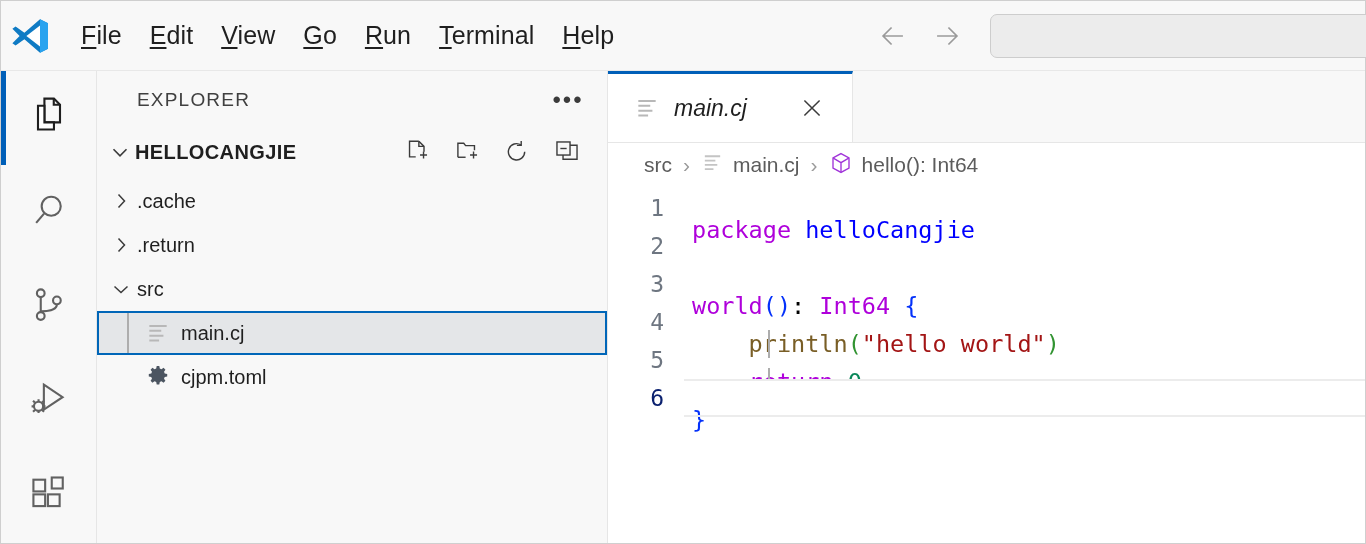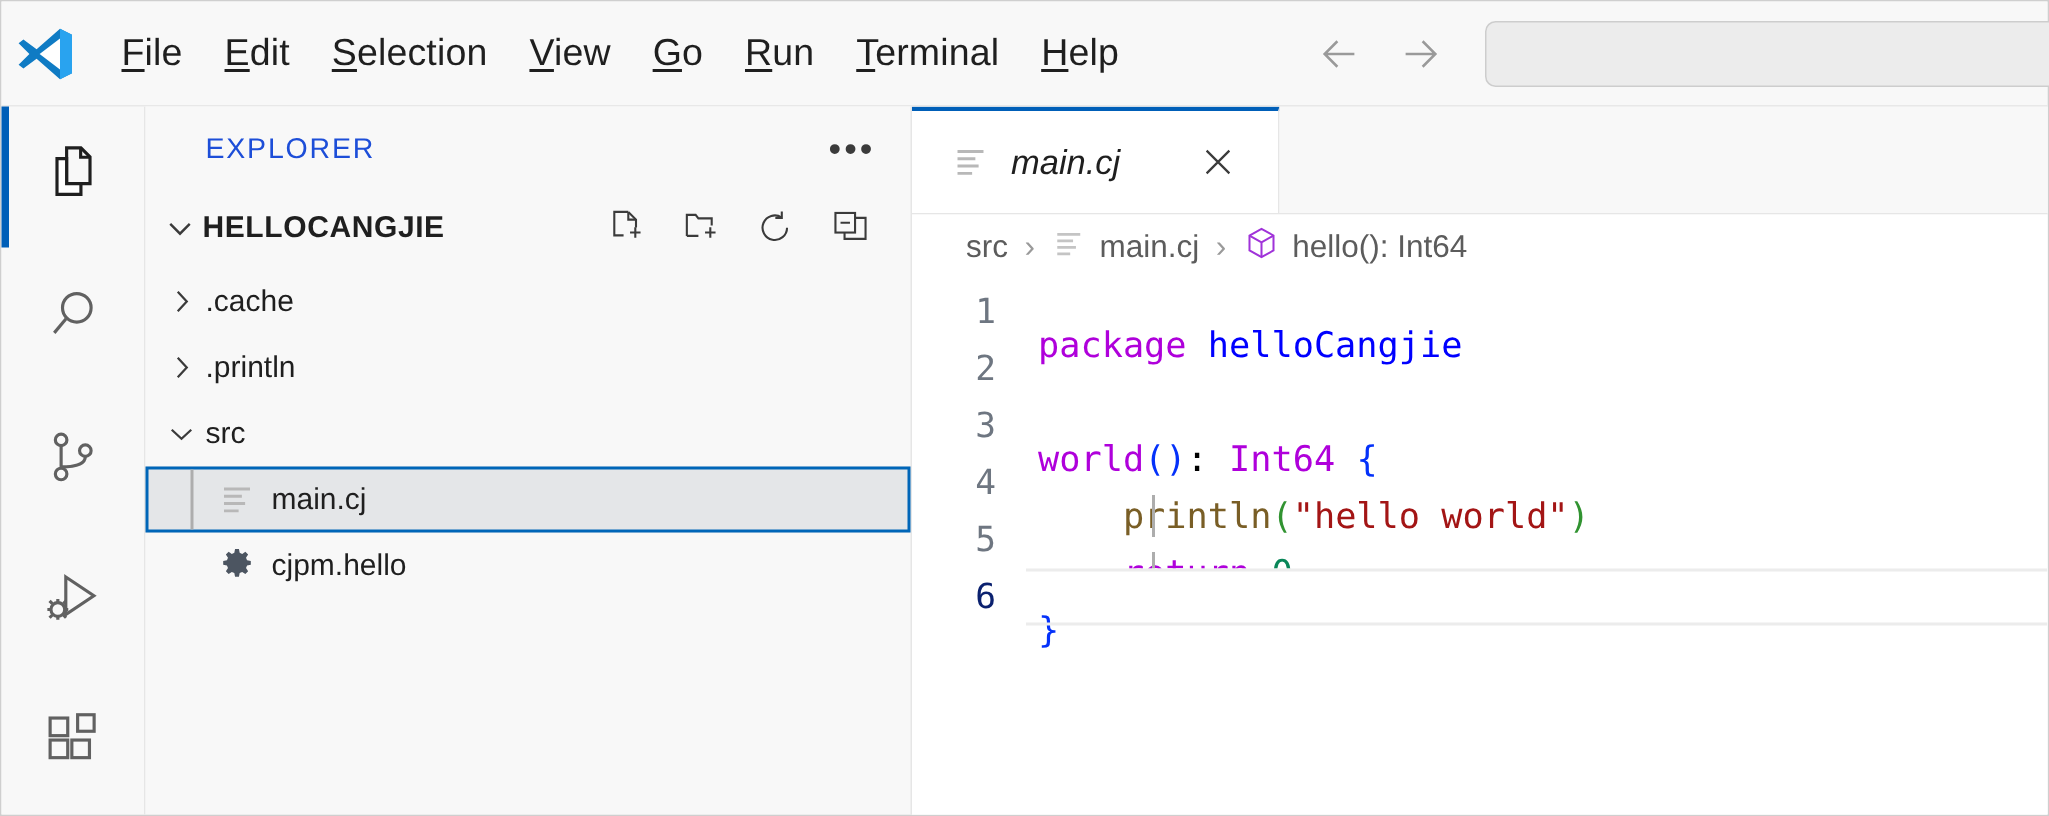--- a/index.html
+++ b/index.html
@@ -92,21 +92,21 @@
     display: flex; flex-direction: column;
     position: relative;
   }
   .sidebar-header {
     height: 58px; flex: 0 0 58px;
     display: flex; align-items: center;
     padding: 0 22px 0 40px;
   }
   .sidebar-title {
     font-size: 19px; letter-spacing: 1.2px;
-    color: #1d4ed8; flex: 1 1 auto;
+    color: #404040; flex: 1 1 auto;
   }
   .more-btn {
     width: 34px; height: 34px; display: flex;
     align-items: center; justify-content: center;
     color: #3b3b3b; font-size: 24px; line-height: 1; cursor: default;
     letter-spacing: 2px;
   }
   .folder-row {
     height: 46px; flex: 0 0 46px;
     display: flex; align-items: center;
@@ -257,21 +257,20 @@
       <svg width="40" height="40" viewBox="0 0 100 100">
         <path d="M75 8 L95 18 L95 82 L75 92 L36 58 L14 74 L6 68 L24 50 L6 32 L14 26 L36 42 Z" fill="#0f7bc4"></path>
         <path d="M75 24 L75 76 L41 50 Z" fill="#ffffff"></path>
         <path d="M75 8 L95 18 L95 82 L75 92 Z" fill="#29a3ef"></path>
       </svg>
     </div>
 
     <div class="menu-items">
       <div class="menu-item"><span class="mn">F</span>ile</div>
       <div class="menu-item"><span class="mn">E</span>dit</div>
-      <div class="menu-item"><span class="mn">S</span>election</div>
       <div class="menu-item"><span class="mn">V</span>iew</div>
       <div class="menu-item"><span class="mn">G</span>o</div>
       <div class="menu-item"><span class="mn">R</span>un</div>
       <div class="menu-item"><span class="mn">T</span>erminal</div>
       <div class="menu-item"><span class="mn">H</span>elp</div>
     </div>
 
     <div class="nav-arrows">
       <div class="nav-arrow">
         <svg width="34" height="34" viewBox="0 0 24 24" fill="none" stroke="currentColor" stroke-width="1.2">
@@ -401,21 +400,21 @@
           </div>
           <div class="label">.cache</div>
         </div>
 
         <div class="tree-row">
           <div class="chev">
             <svg width="24" height="24" viewBox="0 0 24 24" fill="none" stroke="currentColor" stroke-width="1.5">
               <path d="M9.5 5.5 L15.5 12 L9.5 18.5"></path>
             </svg>
           </div>
-          <div class="label">.println</div>
+          <div class="label">.return</div>
         </div>
 
         <div class="tree-row">
           <div class="chev">
             <svg width="24" height="24" viewBox="0 0 24 24" fill="none" stroke="currentColor" stroke-width="1.5">
               <path d="M5.5 9.5 L12 15.5 L18.5 9.5"></path>
             </svg>
           </div>
           <div class="label">src</div>
         </div>
@@ -431,21 +430,21 @@
         </div>
 
         <div class="tree-row">
           <div class="spacer-indent"></div>
           <div class="fico">
             <svg width="26" height="26" viewBox="0 0 24 24" fill="#4c5561">
               <path d="M12 8.4 a3.6 3.6 0 1 0 0 7.2 a3.6 3.6 0 0 0 0 -7.2 z M12 10.3 a1.7 1.7 0 1 1 0 3.4 a1.7 1.7 0 0 1 0 -3.4 z"></path>
               <path d="M10.8 1.9 h2.4 l0.45 2.3 l1.55 0.65 l1.95 -1.3 l1.7 1.7 l-1.3 1.95 l0.65 1.55 l2.3 0.45 v2.4 l-2.3 0.45 l-0.65 1.55 l1.3 1.95 l-1.7 1.7 l-1.95 -1.3 l-1.55 0.65 l-0.45 2.3 h-2.4 l-0.45 -2.3 l-1.55 -0.65 l-1.95 1.3 l-1.7 -1.7 l1.3 -1.95 l-0.65 -1.55 l-2.3 -0.45 v-2.4 l2.3 -0.45 l0.65 -1.55 l-1.3 -1.95 l1.7 -1.7 l1.95 1.3 l1.55 -0.65 z"></path>
             </svg>
           </div>
-          <div class="label">cjpm.hello</div>
+          <div class="label">cjpm.toml</div>
         </div>
 
       </div>
     </div>
 
     <div class="editor-group">
 
       <div class="tabbar">
         <div class="tab">
           <span class="ticon">

